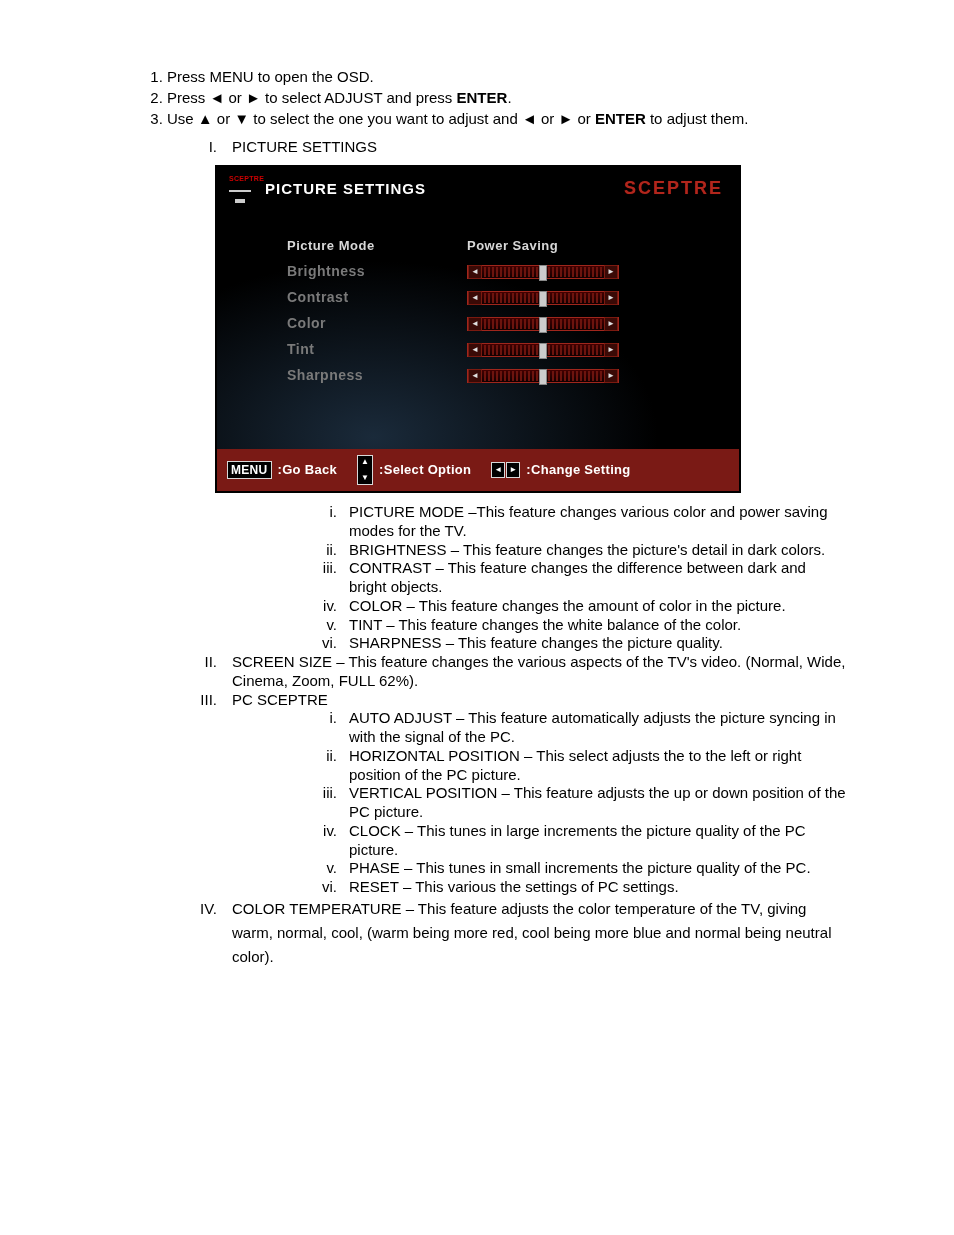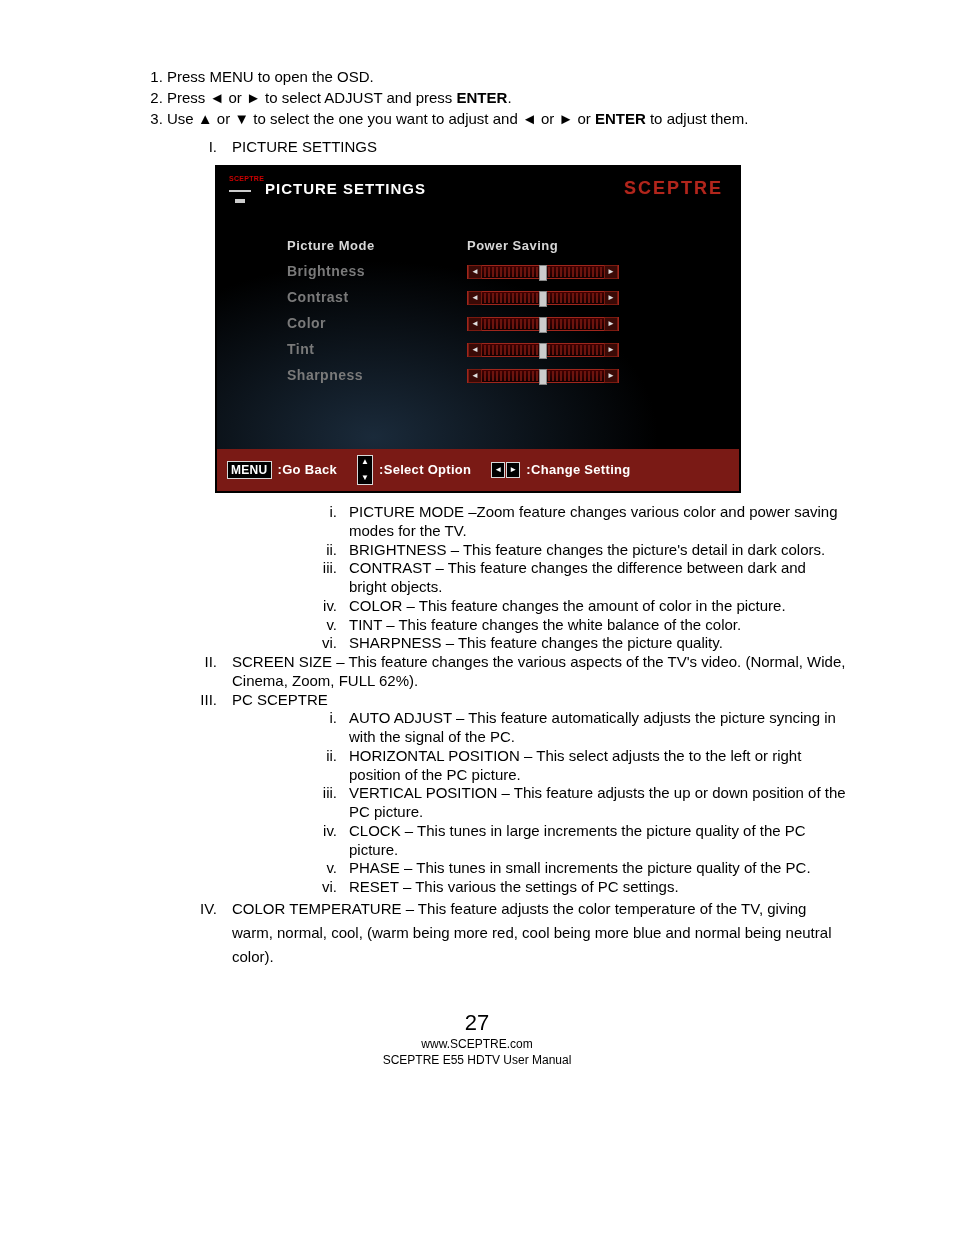--- a/index.html
+++ b/index.html
@@ -212,21 +212,21 @@
             <span class="k">◄</span>
             <span class="k">►</span>
           </span>
         <span class="footer-label">:Change Setting</span>
       </div>
     </div>
 
     <div class="sub-list">
       <div class="sub-row">
           <div class="sub-num">i.</div>
-          <div class="sub-body">PICTURE MODE –Zoom feature changes various color and power saving modes for the TV.</div>
+          <div class="sub-body">PICTURE MODE –This feature changes various color and power saving modes for the TV.</div>
         </div>
       <div class="sub-row">
           <div class="sub-num">ii.</div>
           <div class="sub-body">BRIGHTNESS – This feature changes the picture's detail in dark colors.</div>
         </div>
       <div class="sub-row">
           <div class="sub-num">iii.</div>
           <div class="sub-body">CONTRAST – This feature changes the difference between dark and bright objects.</div>
         </div>
       <div class="sub-row">
@@ -280,19 +280,14 @@
         </div>
     </div>
 
     <div class="roman-row" style="line-height:1.6;">
       <div class="roman-num">IV.</div>
       <div class="roman-body">COLOR TEMPERATURE – This feature adjusts the color temperature of the TV, giving warm, normal, cool, (warm being more red, cool being more blue and normal being neutral color).</div>
     </div>
 
   </div>
 
-  <div class="page-footer">
-    <div class="page-num">27</div>
-    <div>www.SCEPTRE.com</div>
-    <div>SCEPTRE E55 HDTV User Manual</div>
-  </div>
 
 </div>
 
 </body></html>

